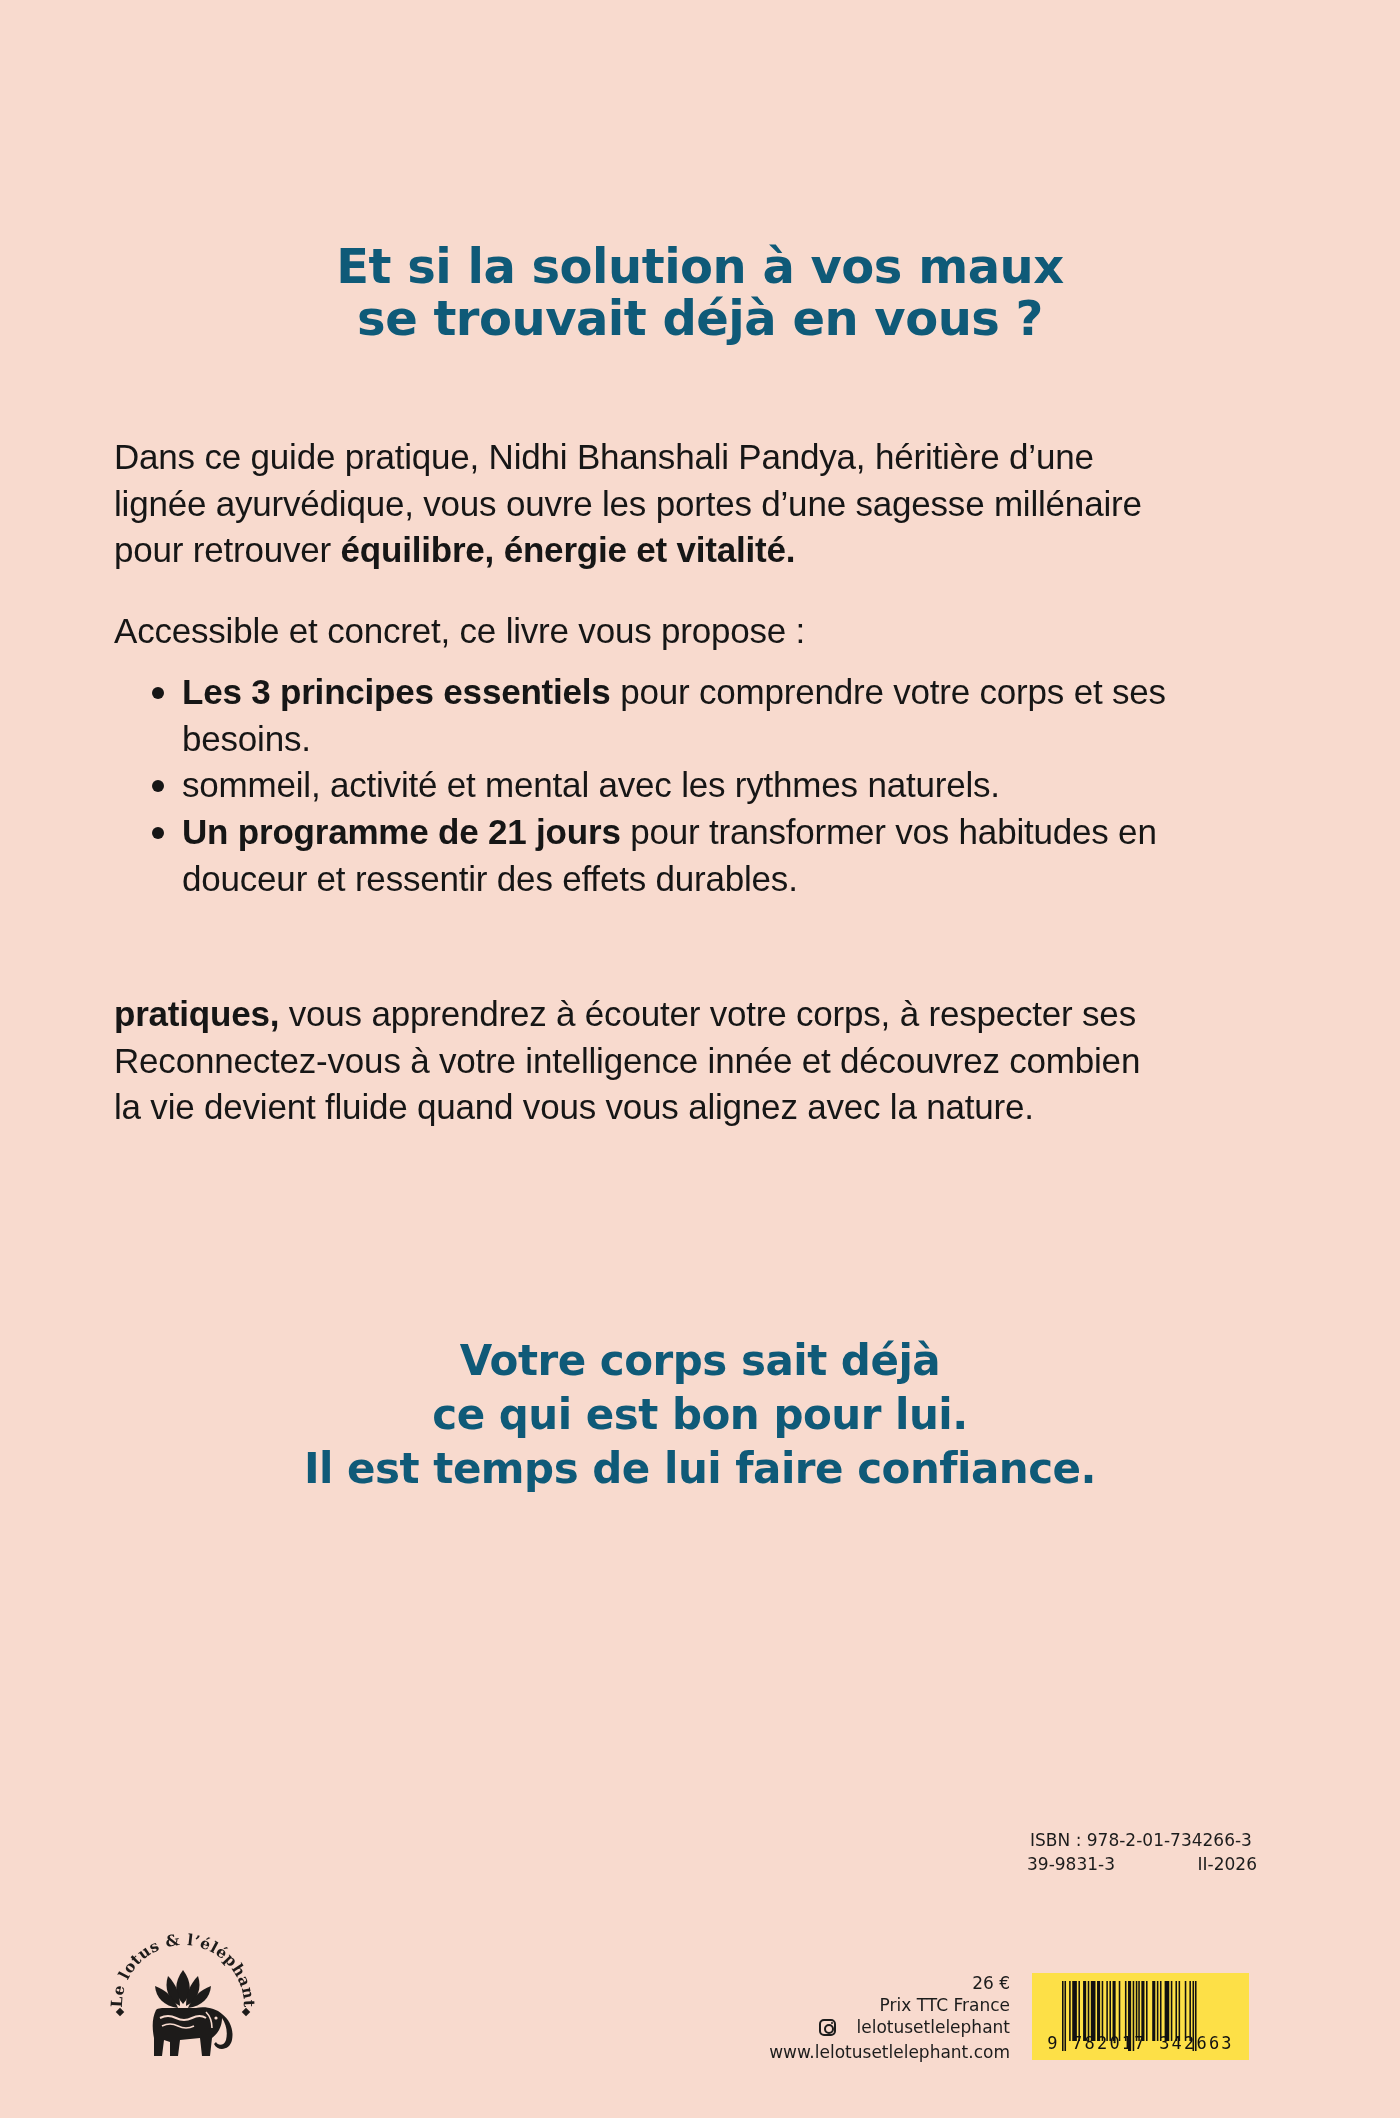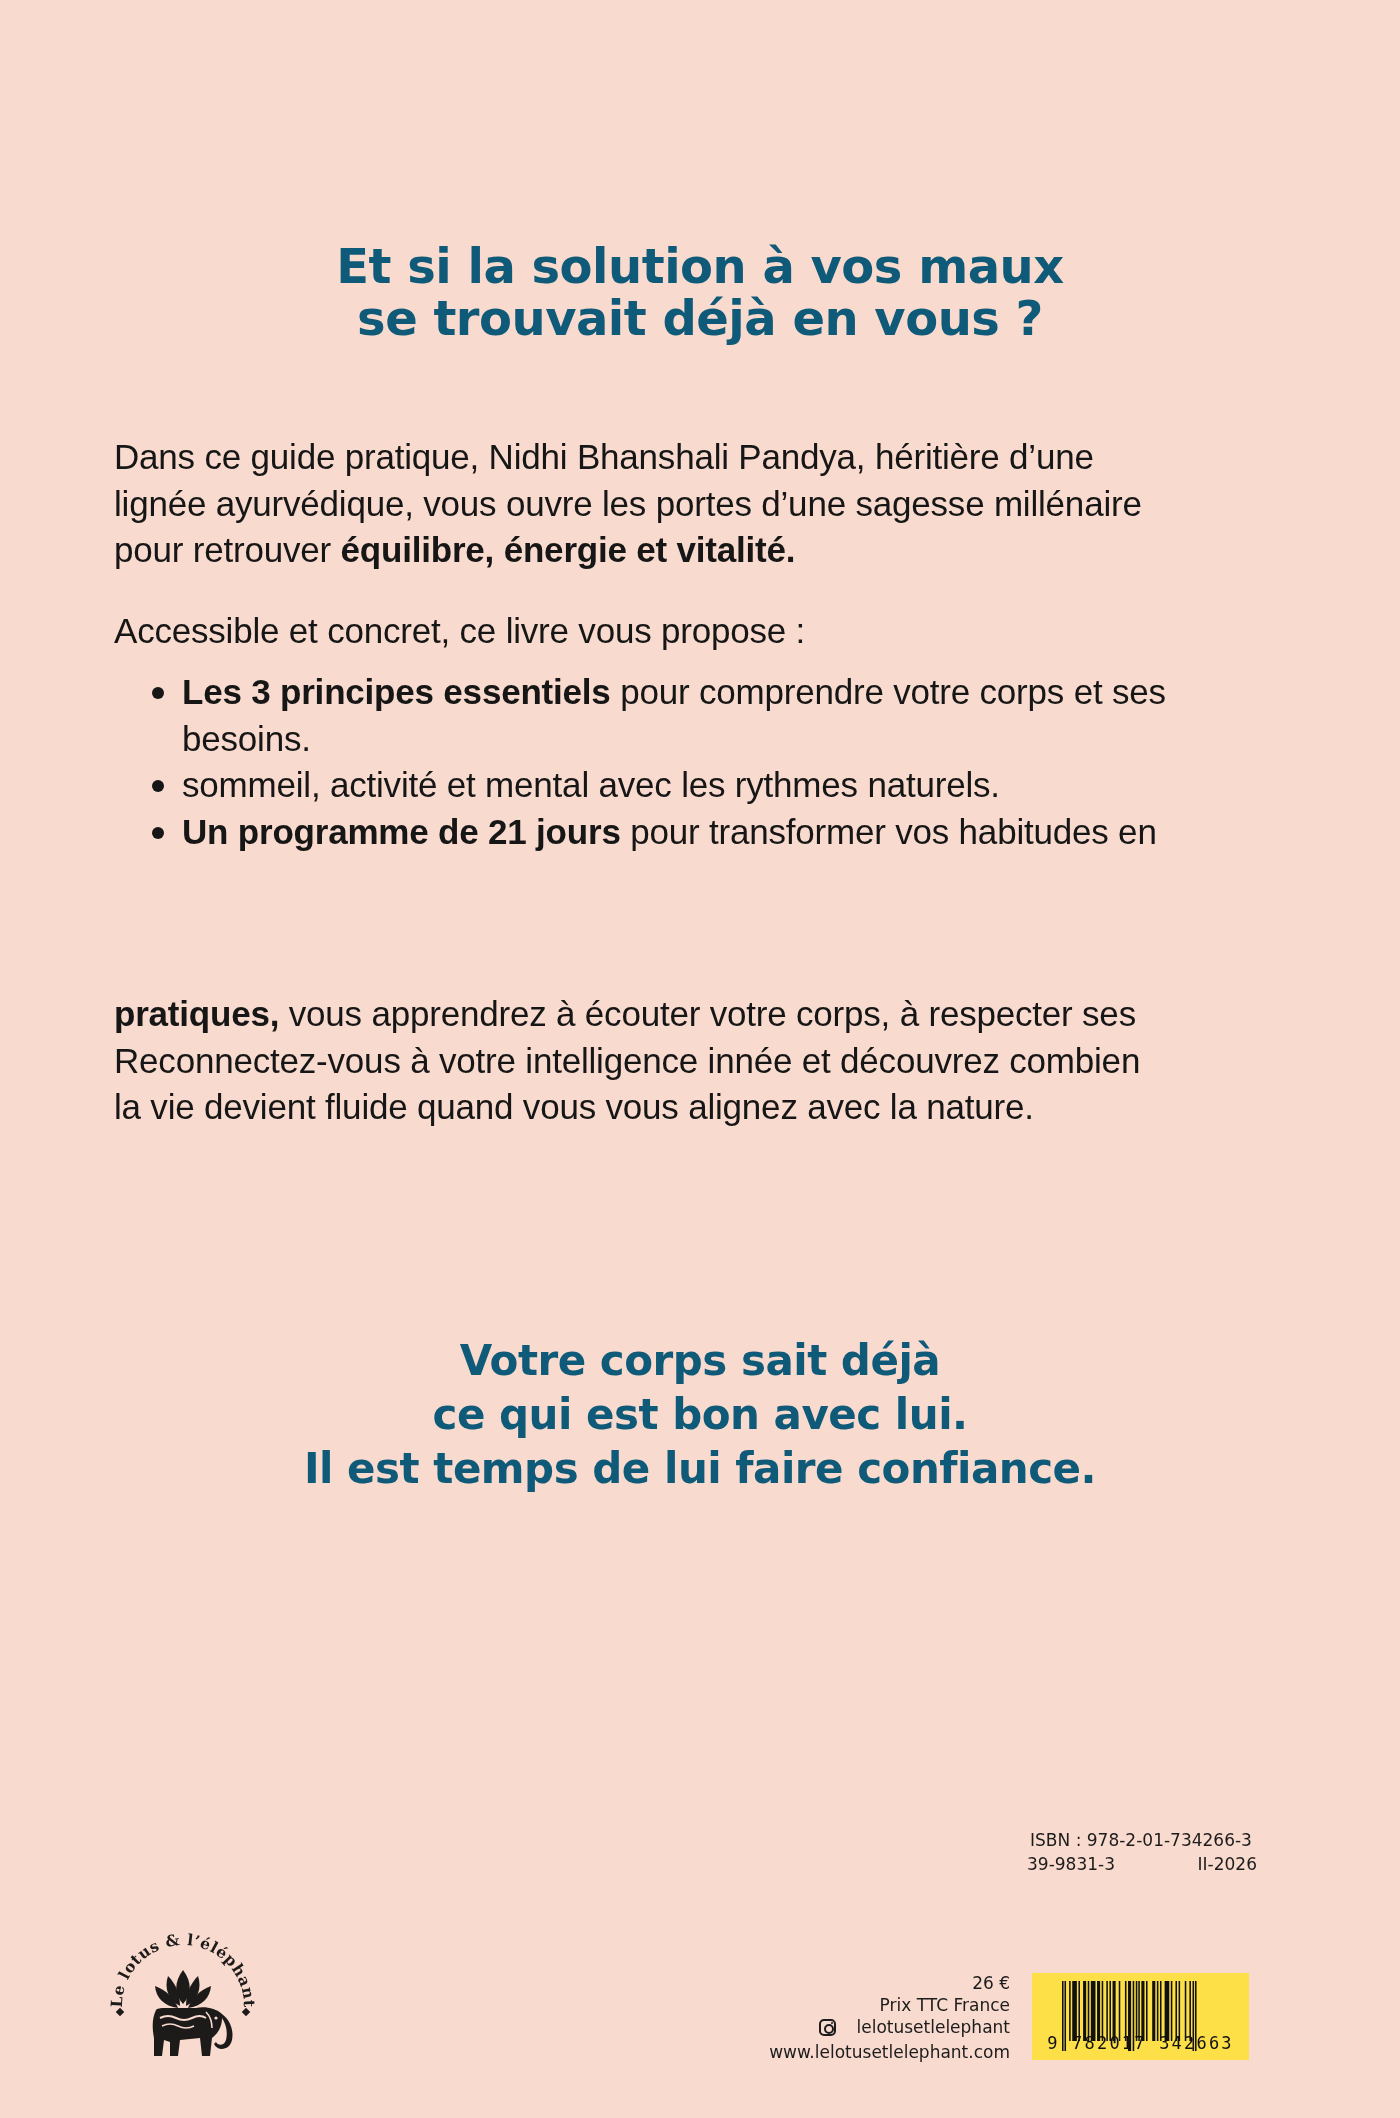--- a/index.html
+++ b/index.html
@@ -105,32 +105,33 @@
     <span class="line"><b>Les 3 principes essentiels</b><span> pour comprendre votre corps et ses</span></span>
     <span class="line">besoins.</span>
   </div>
   <div class="bullet">
     <span class="dot"></span>
     <span class="line">sommeil, activité et mental avec les rythmes naturels.</span>
   </div>
   <div class="bullet">
     <span class="dot"></span>
     <span class="line"><b>Un programme de 21 jours</b><span> pour transformer vos habitudes en</span></span>
+    <span class="line">douceur et ressentir des effets durables.</span>
   </div>
 </div>
 
 <div id="para3" class="abs body-text">
   <span class="line"><b>pratiques,</b><span> vous apprendrez à écouter votre corps, à respecter ses</span></span>
   <span class="line">Reconnectez-vous à votre intelligence innée et découvrez combien</span>
   <span class="line">la vie devient fluide quand vous vous alignez avec la nature.</span>
 </div>
 
 <div id="bottom-quote" class="abs headline">
   <span class="line">Votre corps sait déjà</span>
-  <span class="line">ce qui est bon avec lui.</span>
+  <span class="line">ce qui est bon pour lui.</span>
   <span class="line">Il est temps de lui faire confiance.</span>
 </div>
 
 <div id="logo" class="abs">
   <svg width="150" height="140" viewBox="0 0 150 140">
     <defs>
       <path id="arcPath" d="M 14 78 A 61 61 0 0 1 136 78"></path>
     </defs>
     <text font-family="DejaVu Serif, serif" font-size="15.5" font-weight="bold" fill="#1d1b1a" letter-spacing="0.6">
       <textPath href="#arcPath" startOffset="50%" text-anchor="middle">Le lotus &amp; l’éléphant</textPath>

